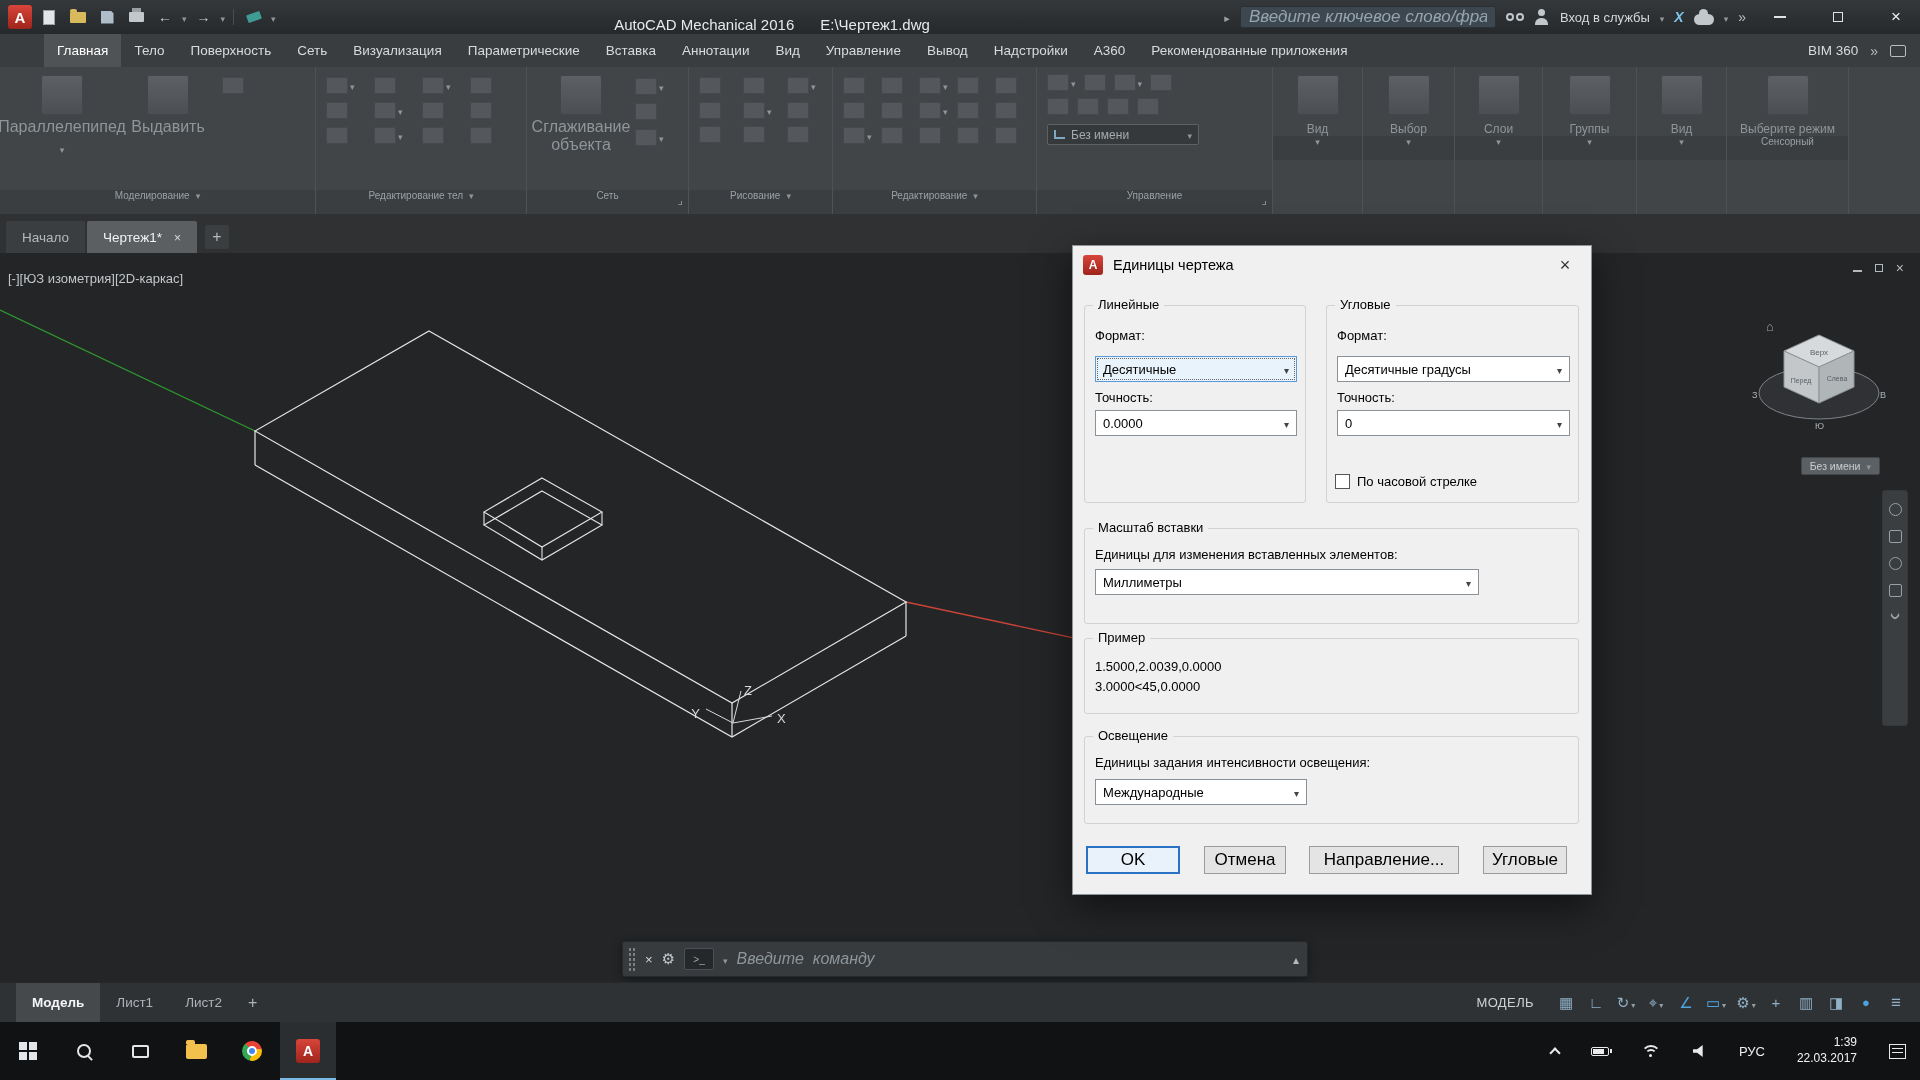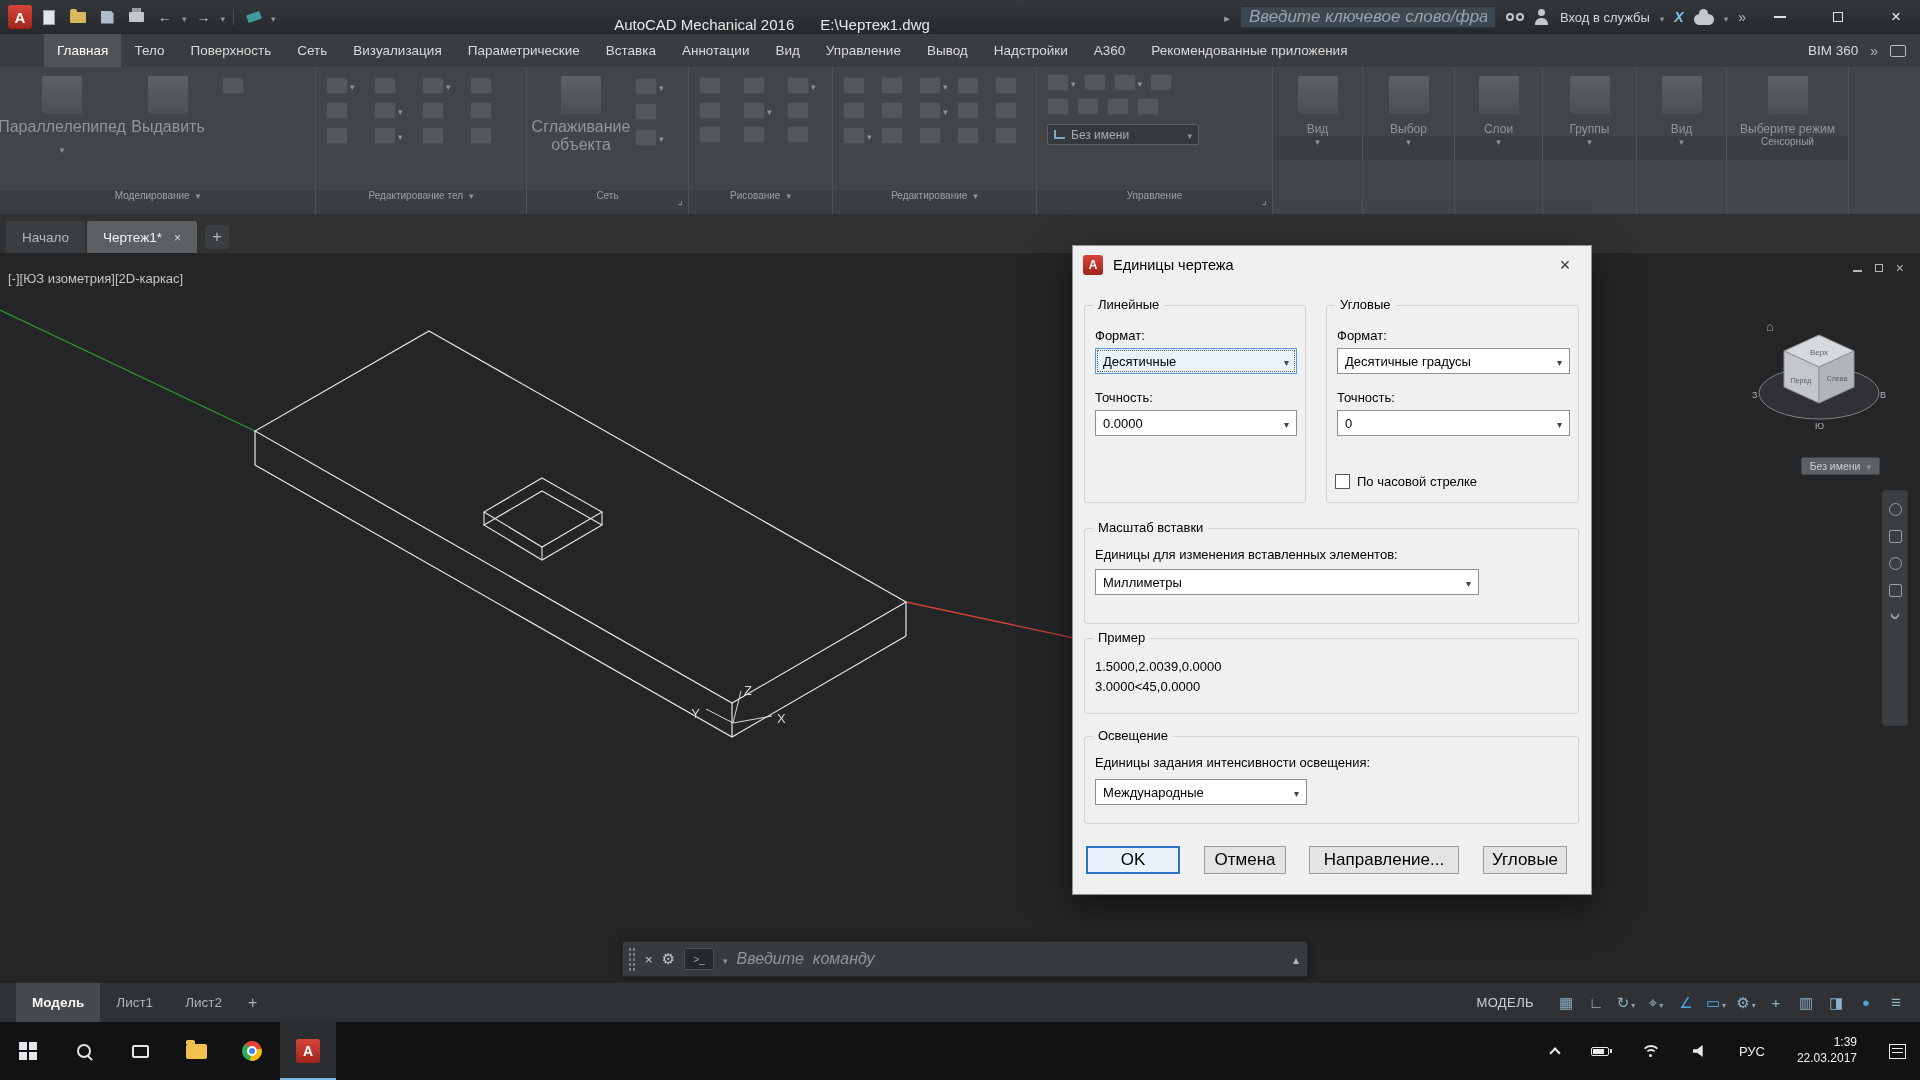--- a/index.html
+++ b/index.html
@@ -198,21 +198,21 @@
   .dlg-close .g-x::after{font-size:18px}
   .grp{position:absolute;border:1px solid #d2d2d2;border-radius:3px}
   .legend{position:absolute;top:-9px;left:8px;background:#f0f0f0;padding:0 5px}
   .flabel{position:absolute;left:10px}
   .combo{position:absolute;height:26px;background:#fff;border:1px solid #8a9199;display:flex;
     align-items:center;justify-content:space-between;padding:0 7px;font-size:13px}
   .combo .g-dd::after{font-size:10px;color:#444}
   .combo.focused{background:#e9f3fc;border-color:#5b9bd5;outline:1px dotted #666;outline-offset:-3px}
   .grp-linear{left:11px;top:59px;width:222px;height:198px}
   .grp-angular{left:253px;top:59px;width:253px;height:198px}
-  .l1{top:22px}.c1{top:42px;left:10px}.l2{top:84px}.c2{top:104px;left:10px}
+  .l1{top:22px}.c1{top:50px;left:10px}.l2{top:84px}.c2{top:104px;left:10px}
   .cw202{width:202px}.cw233{width:233px}
   .chk{position:absolute;left:262px;top:228px;display:flex;align-items:center;gap:7px}
   .chk .box{width:15px;height:15px;background:#fff;border:1px solid #555}
   .grp-insert{left:11px;top:282px;width:495px;height:96px}
   .grp-insert .flabel{top:18px}
   .grp-insert .combo{top:40px;left:10px;width:384px}
   .grp-sample{left:11px;top:392px;width:495px;height:76px}
   .sline1{position:absolute;left:10px;top:20px}
   .sline2{position:absolute;left:10px;top:40px}
   .grp-light{left:11px;top:490px;width:495px;height:88px}

